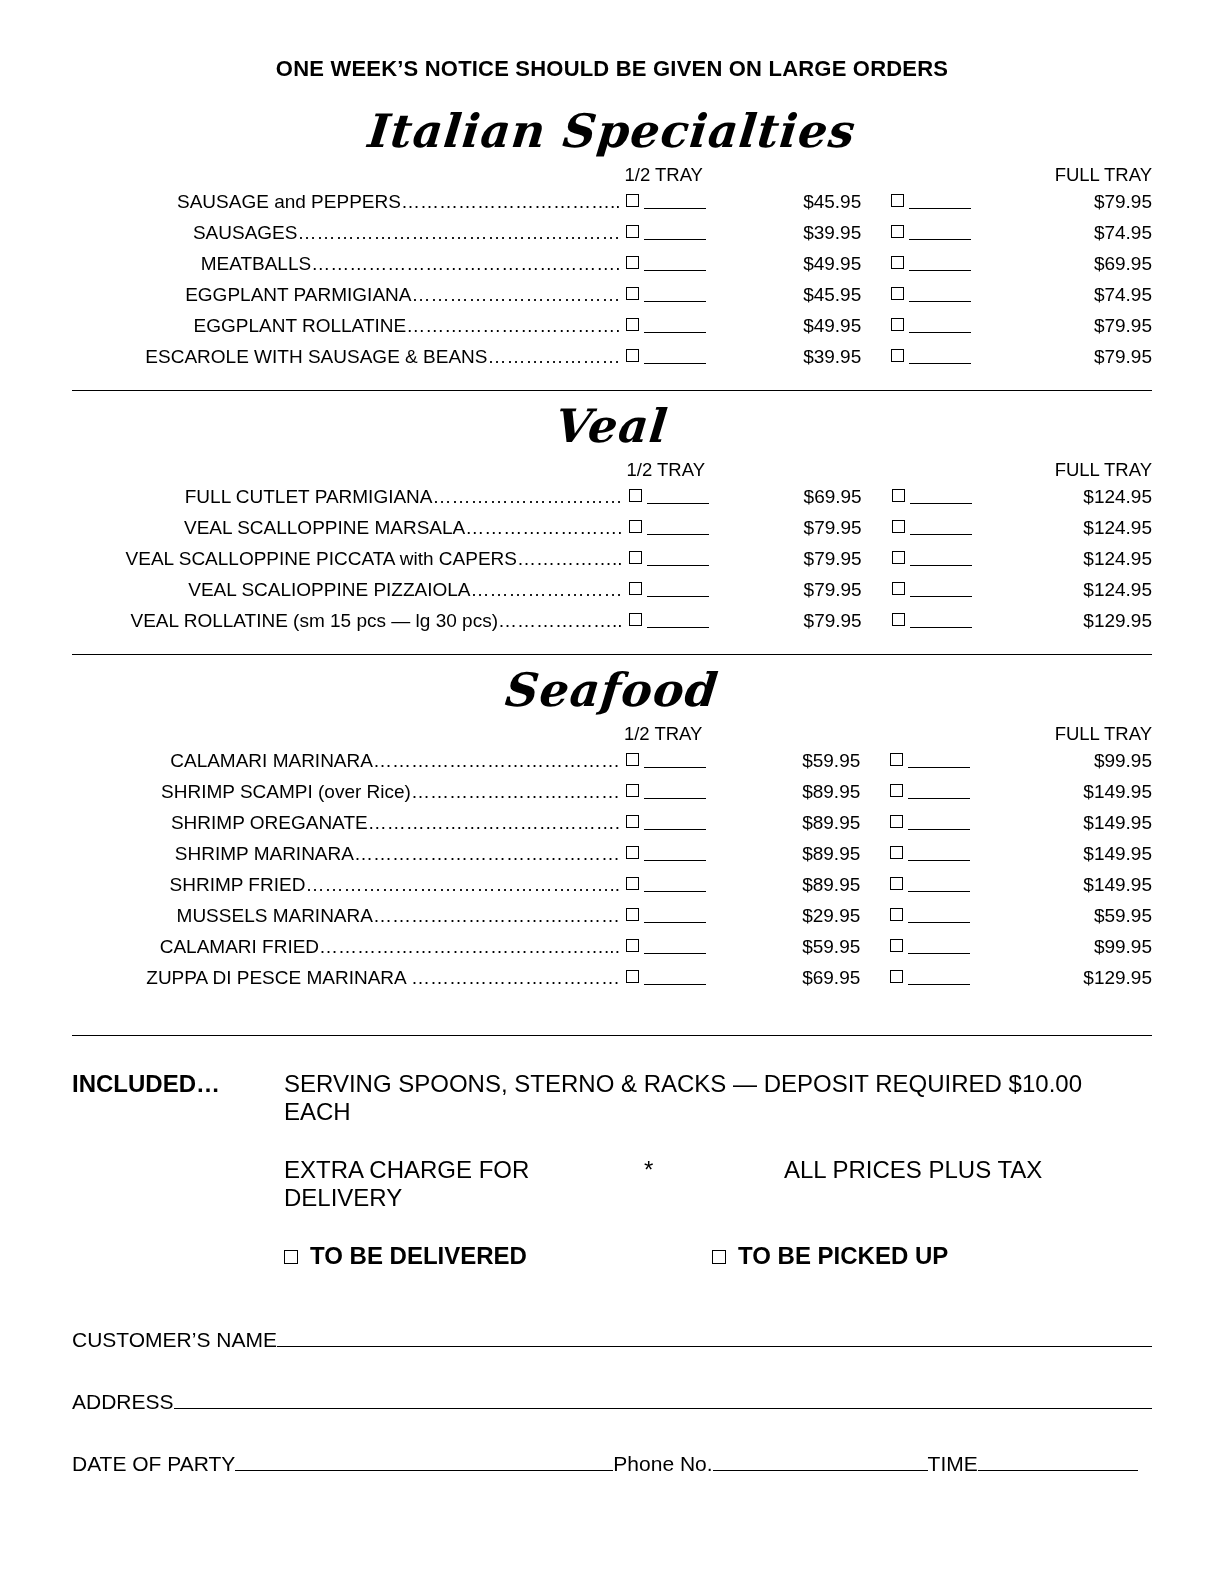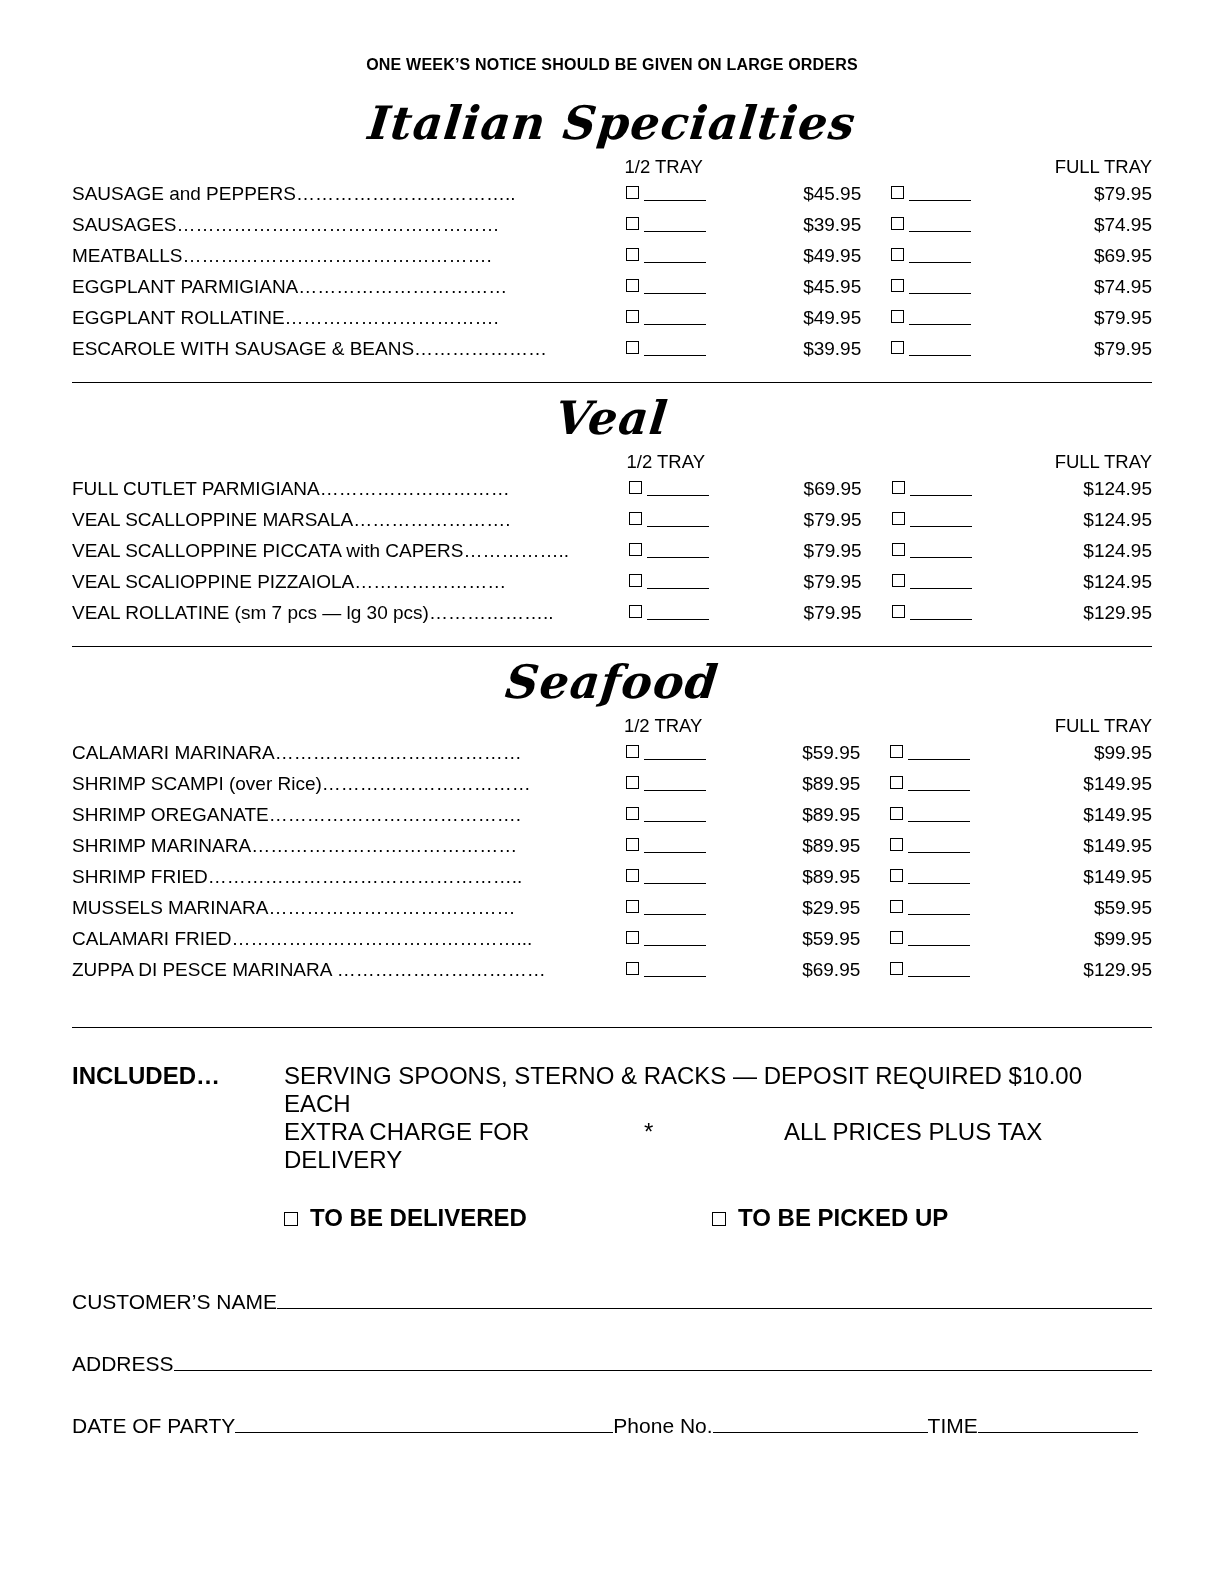--- a/index.html
+++ b/index.html
@@ -17,21 +17,21 @@
   }
   .page {
     width: 1224px;
     height: 1584px;
     box-sizing: border-box;
     padding: 0 72px;
     position: relative;
   }
   .notice {
     text-align: center;
-    font-size: 16px;
+    font-size: 22px;
     font-weight: bold;
     letter-spacing: 0.2px;
     margin-top: 56px;
   }
   .script-title {
     text-align: center;
     font-family: "DejaVu Serif", serif;
     font-style: italic;
     font-weight: bold;
     font-size: 46px;
@@ -55,21 +55,21 @@
     vertical-align: baseline;
     white-space: nowrap;
   }
   .col-head-row td {
     font-size: 18.5px;
     padding-bottom: 9px;
   }
   .hdr-half, .hdr-full {
     text-align: left;
   }
-  .col-item { width: 560px; }
+  .col-item { width: 560px; text-align: right; }
   .col-halfbox { width: 120px; text-align: left; padding-left: 6px !important; }
   .col-halfprice { width: 130px; text-align: right; }
   .col-fullbox { width: 130px; text-align: left; padding-left: 30px !important; }
   .col-fullprice { width: 150px; text-align: right; }
 
   .menu tr.item-row td {
     padding-top: 4.5px;
     padding-bottom: 4.5px;
   }
   .item-name {
@@ -110,20 +110,21 @@
     display: flex;
     align-items: baseline;
   }
   .included-label {
     font-weight: bold;
     width: 212px;
     flex: 0 0 212px;
   }
   .included-text { }
   .row2 {
+    margin-top: 30px;
     display: flex;
     align-items: baseline;
     padding-left: 212px;
   }
   .delivery-text { width: 360px; }
   .star { width: 140px; text-align: left; }
   .tax-text { }
   .row3 {
     margin-top: 30px;
     display: flex;
@@ -253,21 +254,21 @@
         <td class="col-fullprice">$124.95</td>
       </tr>
       <tr class="item-row">
         <td class="col-item"><span class="item-name">VEAL SCALIOPPINE PIZZAIOLA</span><span class="dots">……………………</span></td>
         <td class="col-halfbox"><span class="box"></span><span class="blank"></span></td>
         <td class="col-halfprice">$79.95</td>
         <td class="col-fullbox"><span class="box"></span><span class="blank"></span></td>
         <td class="col-fullprice">$124.95</td>
       </tr>
       <tr class="item-row">
-        <td class="col-item"><span class="item-name">VEAL ROLLATINE (sm 7 pcs — lg 30 pcs)</span><span class="dots">………………..</span></td>
+        <td class="col-item"><span class="item-name">VEAL ROLLATINE (sm 15 pcs — lg 30 pcs)</span><span class="dots">………………..</span></td>
         <td class="col-halfbox"><span class="box"></span><span class="blank"></span></td>
         <td class="col-halfprice">$79.95</td>
         <td class="col-fullbox"><span class="box"></span><span class="blank"></span></td>
         <td class="col-fullprice">$129.95</td>
       </tr>
     </tbody>
       </table>
   </div>
 
   <hr class="rule">

